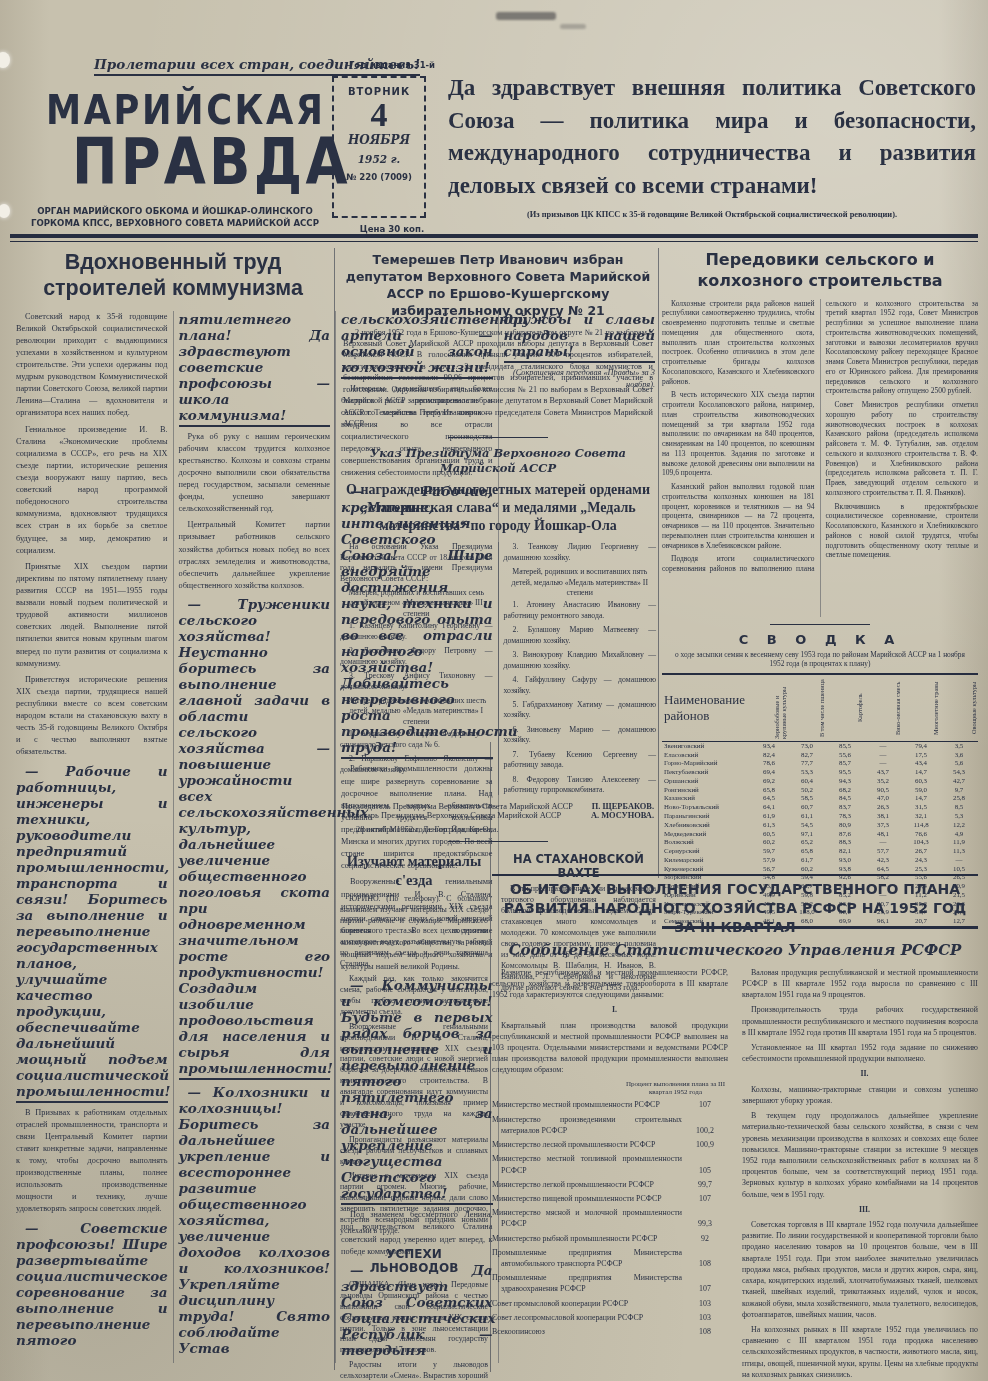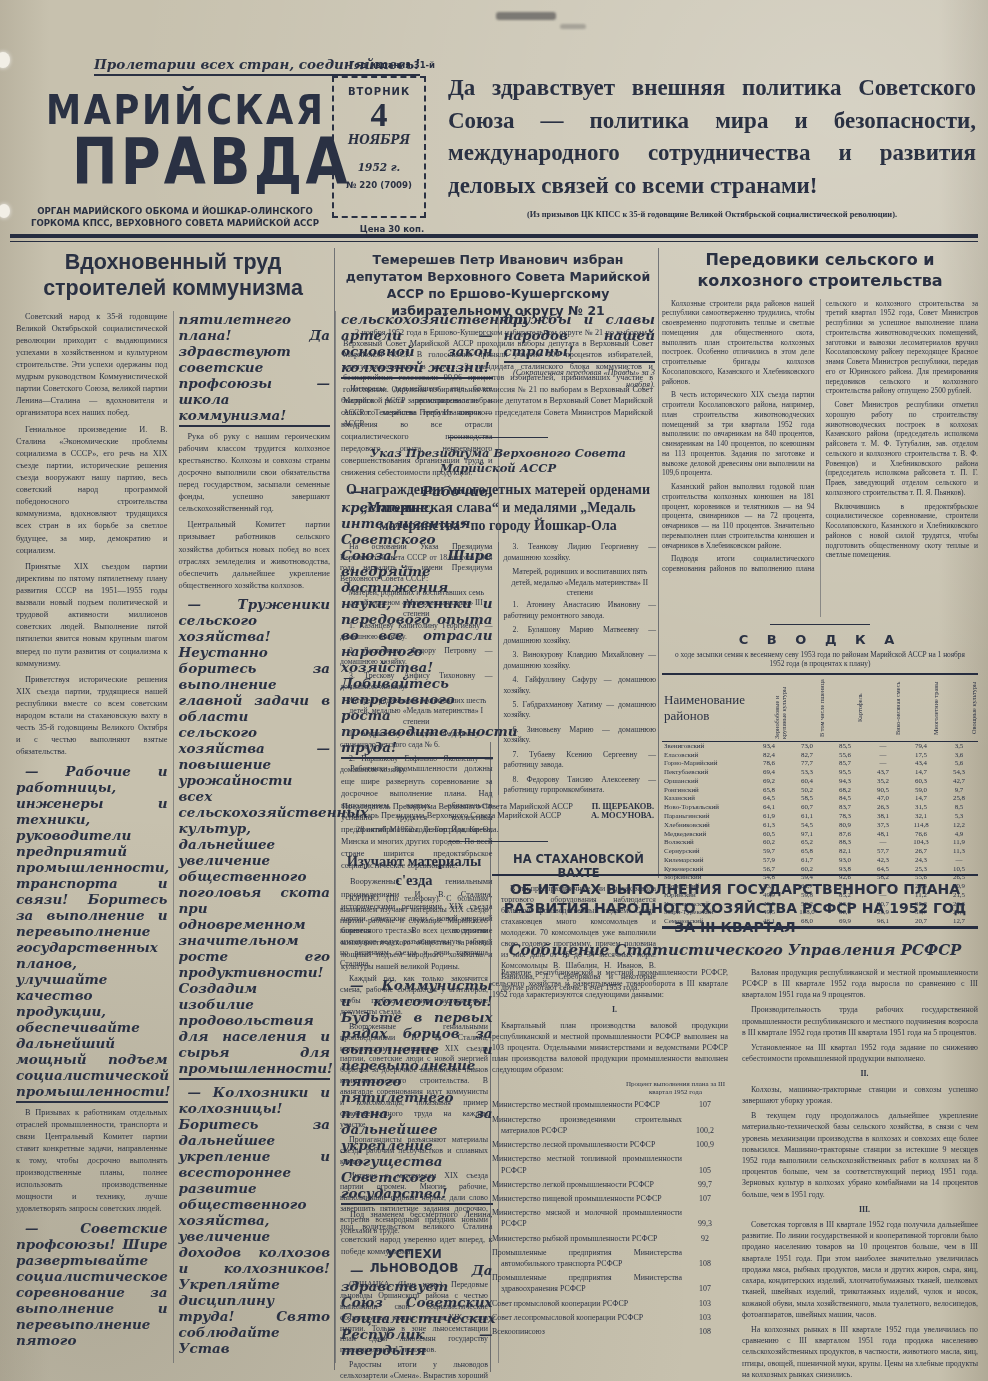--- a/index.html
+++ b/index.html
@@ -18,21 +18,21 @@
   
   .slogan{left:94px;top:56px;font:italic 700 13.5px "DejaVu Serif", serif;border-bottom:2px solid #2a3143;padding-bottom:2px;}
   .title1{left:46px;top:86px;font:900 41px "DejaVu Sans", sans-serif;letter-spacing:3px;transform:scaleX(.86);transform-origin:left top;white-space:nowrap;}
   .title2{left:72px;top:124px;font:900 68px "DejaVu Sans", sans-serif;letter-spacing:4px;transform:scaleX(.80) scaleY(.95);transform-origin:left top;white-space:nowrap;}
   .organ{left:12px;top:206px;width:326px;text-align:center;font:700 8.6px "DejaVu Sans", sans-serif;line-height:1.35;}
   .yearline{left:344px;top:60px;width:96px;text-align:center;font:700 8.5px "DejaVu Sans", sans-serif;}
   .datebox{left:332px;top:76px;width:94px;height:142px;border:2px dashed #2a3143;text-align:center;padding-top:8px;box-sizing:border-box;}
   .db-dow{font:700 10px "DejaVu Sans", sans-serif;letter-spacing:1px;}
   .db-day{font:700 34px "Liberation Serif", serif;line-height:1.05;}
   .db-month{font:italic 700 12px "DejaVu Serif", serif;}
-  .db-year{font:italic 700 10.5px "DejaVu Serif", serif;margin-top:14px;}
+  .db-year{font:italic 700 10.5px "DejaVu Serif", serif;margin-top:6px;}
   .db-issue{font:700 8.6px "DejaVu Sans", sans-serif;margin-top:7px;}
   .price{left:344px;top:224px;width:96px;text-align:center;font:700 8.6px "DejaVu Sans", sans-serif;}
   .headline{left:448px;top:72px;width:528px;font:700 23px "Liberation Serif", serif;line-height:1.42;text-align:justify;}
   .attribution{left:448px;top:210px;width:528px;text-align:center;font:700 8.4px "Liberation Serif", serif;}
   .rule-main{left:10px;right:10px;top:234px;border-top:4px solid #262d40;}
   .rule-thin{left:10px;right:10px;top:241px;border-top:1px solid #262d40;}
 
   .vsep{position:absolute;width:0;border-left:1px solid rgba(38,45,64,.55);}
   .hsep{position:absolute;border-top:2px solid #262d40;}
 

